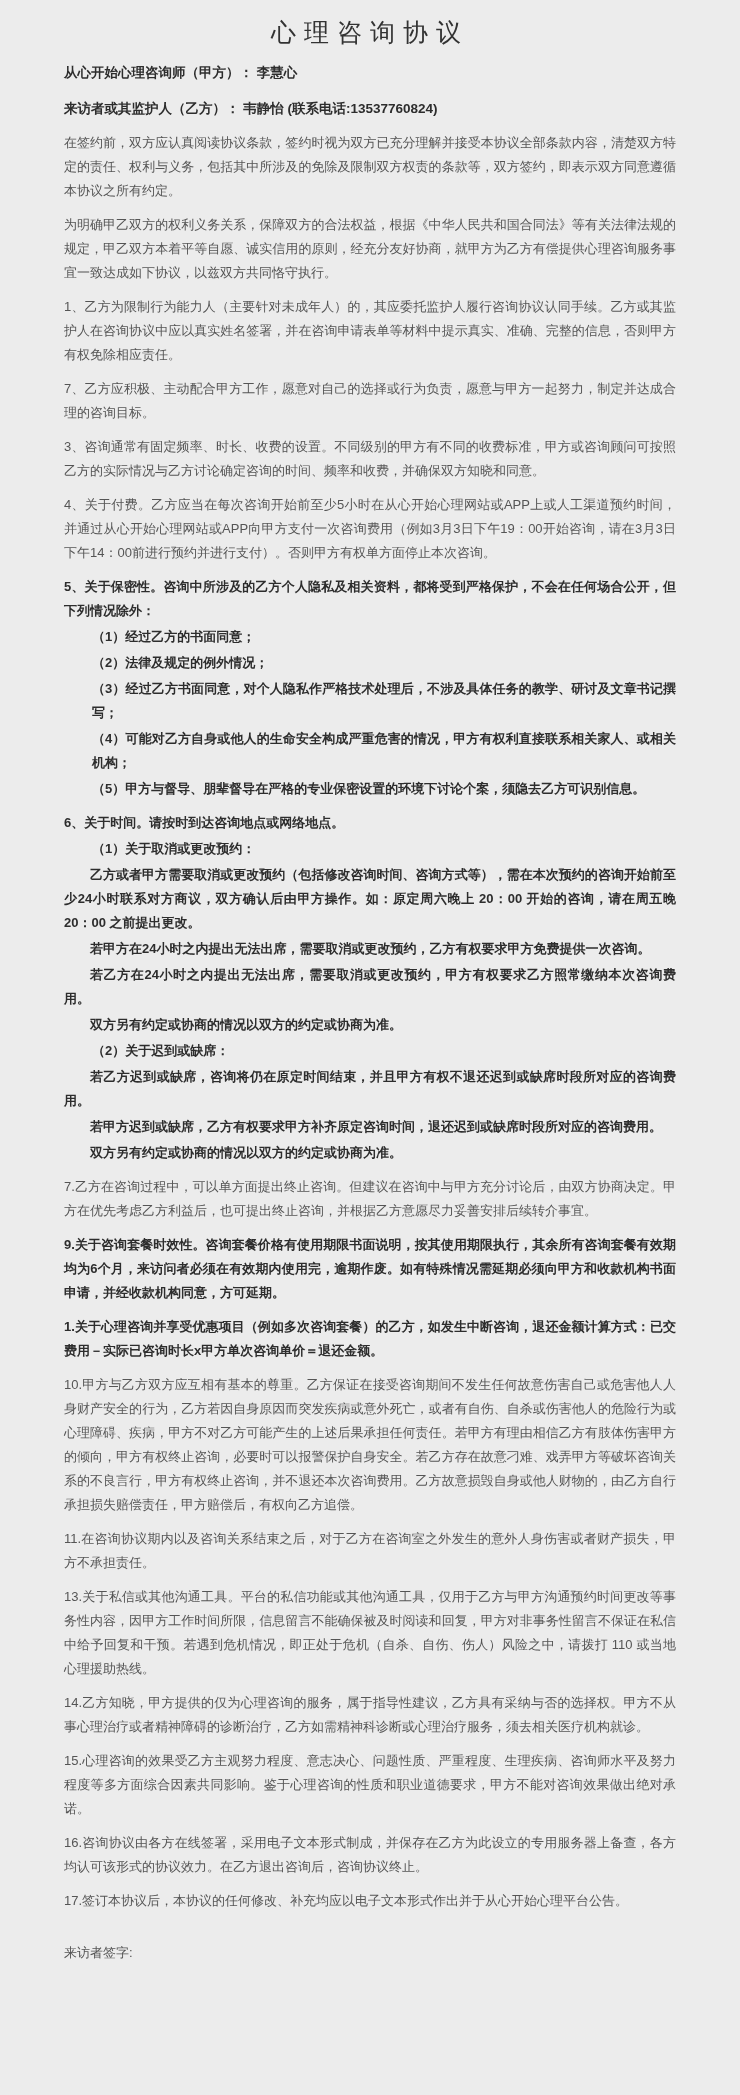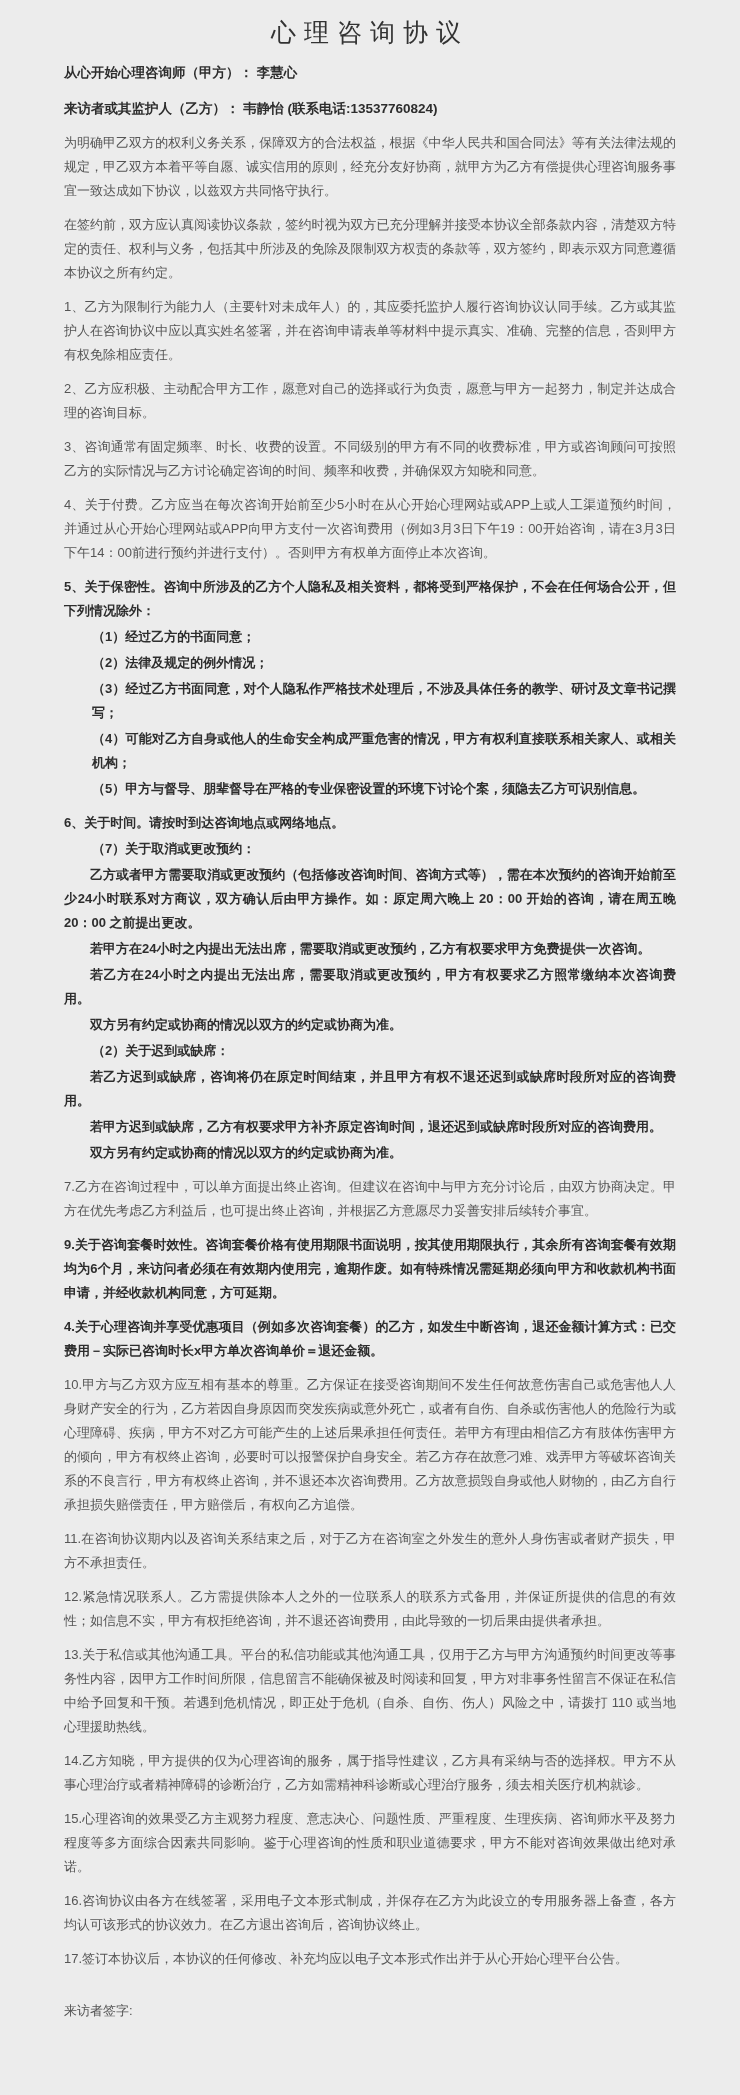--- a/index.html
+++ b/index.html
@@ -64,48 +64,47 @@
 </head>
 <body>
 
 <div class="page">
   <h1 class="title">心理咨询协议</h1>
   <div class="content">
     <p class="para bold party">从心开始心理咨询师（甲方）： 李慧心</p>
     <p class="para bold party">来访者或其监护人（乙方）： 韦静怡 (联系电话:13537760824)</p>
 
     <div>
+        <p class="para">在签约前，双方应认真阅读协议条款，签约时视为双方已充分理解并接受本协议全部条款内容，清楚双方特定的责任、权利与义务，包括其中所涉及的免除及限制双方权责的条款等，双方签约，即表示双方同意遵循本协议之所有约定。</p>
         <p class="para">为明确甲乙双方的权利义务关系，保障双方的合法权益，根据《中华人民共和国合同法》等有关法律法规的规定，甲乙双方本着平等自愿、诚实信用的原则，经充分友好协商，就甲方为乙方有偿提供心理咨询服务事宜一致达成如下协议，以兹双方共同恪守执行。</p>
-        <p class="para">在签约前，双方应认真阅读协议条款，签约时视为双方已充分理解并接受本协议全部条款内容，清楚双方特定的责任、权利与义务，包括其中所涉及的免除及限制双方权责的条款等，双方签约，即表示双方同意遵循本协议之所有约定。</p>
         <p class="para">1、乙方为限制行为能力人（主要针对未成年人）的，其应委托监护人履行咨询协议认同手续。乙方或其监护人在咨询协议中应以真实姓名签署，并在咨询申请表单等材料中提示真实、准确、完整的信息，否则甲方有权免除相应责任。</p>
-        <p class="para">2、乙方应积极、主动配合甲方工作，愿意对自己的选择或行为负责，愿意与甲方一起努力，制定并达成合理的咨询目标。</p>
+        <p class="para">7、乙方应积极、主动配合甲方工作，愿意对自己的选择或行为负责，愿意与甲方一起努力，制定并达成合理的咨询目标。</p>
         <p class="para">3、咨询通常有固定频率、时长、收费的设置。不同级别的甲方有不同的收费标准，甲方或咨询顾问可按照乙方的实际情况与乙方讨论确定咨询的时间、频率和收费，并确保双方知晓和同意。</p>
         <p class="para">4、关于付费。乙方应当在每次咨询开始前至少5小时在从心开始心理网站或APP上或人工渠道预约时间，并通过从心开始心理网站或APP向甲方支付一次咨询费用（例如3月3日下午19：00开始咨询，请在3月3日下午14：00前进行预约并进行支付）。否则甲方有权单方面停止本次咨询。</p>
         <p class="para bold">5、关于保密性。咨询中所涉及的乙方个人隐私及相关资料，都将受到严格保护，不会在任何场合公开，但下列情况除外：</p>
         <p class="para bold ind-sub">（1）经过乙方的书面同意；</p>
         <p class="para bold ind-sub">（2）法律及规定的例外情况；</p>
         <p class="para bold ind-sub">（3）经过乙方书面同意，对个人隐私作严格技术处理后，不涉及具体任务的教学、研讨及文章书记撰写；</p>
         <p class="para bold ind-sub">（4）可能对乙方自身或他人的生命安全构成严重危害的情况，甲方有权利直接联系相关家人、或相关机构；</p>
         <p class="para bold ind-sub">（5）甲方与督导、朋辈督导在严格的专业保密设置的环境下讨论个案，须隐去乙方可识别信息。</p>
         <p class="para bold">6、关于时间。请按时到达咨询地点或网络地点。</p>
-        <p class="para bold ind-sub">（7）关于取消或更改预约：</p>
+        <p class="para bold ind-sub">（1）关于取消或更改预约：</p>
         <p class="para bold ind-text">乙方或者甲方需要取消或更改预约（包括修改咨询时间、咨询方式等），需在本次预约的咨询开始前至少24小时联系对方商议，双方确认后由甲方操作。如：原定周六晚上 20：00 开始的咨询，请在周五晚 20：00 之前提出更改。</p>
         <p class="para bold ind-text">若甲方在24小时之内提出无法出席，需要取消或更改预约，乙方有权要求甲方免费提供一次咨询。</p>
         <p class="para bold ind-text">若乙方在24小时之内提出无法出席，需要取消或更改预约，甲方有权要求乙方照常缴纳本次咨询费用。</p>
         <p class="para bold ind-text">双方另有约定或协商的情况以双方的约定或协商为准。</p>
         <p class="para bold ind-sub">（2）关于迟到或缺席：</p>
         <p class="para bold ind-text">若乙方迟到或缺席，咨询将仍在原定时间结束，并且甲方有权不退还迟到或缺席时段所对应的咨询费用。</p>
         <p class="para bold ind-text">若甲方迟到或缺席，乙方有权要求甲方补齐原定咨询时间，退还迟到或缺席时段所对应的咨询费用。</p>
         <p class="para bold ind-text">双方另有约定或协商的情况以双方的约定或协商为准。</p>
         <p class="para">7.乙方在咨询过程中，可以单方面提出终止咨询。但建议在咨询中与甲方充分讨论后，由双方协商决定。甲方在优先考虑乙方利益后，也可提出终止咨询，并根据乙方意愿尽力妥善安排后续转介事宜。</p>
         <p class="para bold">9.关于咨询套餐时效性。咨询套餐价格有使用期限书面说明，按其使用期限执行，其余所有咨询套餐有效期均为6个月，来访问者必须在有效期内使用完，逾期作废。如有特殊情况需延期必须向甲方和收款机构书面申请，并经收款机构同意，方可延期。</p>
-        <p class="para bold">4.关于心理咨询并享受优惠项目（例如多次咨询套餐）的乙方，如发生中断咨询，退还金额计算方式：已交费用－实际已咨询时长x甲方单次咨询单价＝退还金额。</p>
+        <p class="para bold">1.关于心理咨询并享受优惠项目（例如多次咨询套餐）的乙方，如发生中断咨询，退还金额计算方式：已交费用－实际已咨询时长x甲方单次咨询单价＝退还金额。</p>
         <p class="para">10.甲方与乙方双方应互相有基本的尊重。乙方保证在接受咨询期间不发生任何故意伤害自己或危害他人人身财产安全的行为，乙方若因自身原因而突发疾病或意外死亡，或者有自伤、自杀或伤害他人的危险行为或心理障碍、疾病，甲方不对乙方可能产生的上述后果承担任何责任。若甲方有理由相信乙方有肢体伤害甲方的倾向，甲方有权终止咨询，必要时可以报警保护自身安全。若乙方存在故意刁难、戏弄甲方等破坏咨询关系的不良言行，甲方有权终止咨询，并不退还本次咨询费用。乙方故意损毁自身或他人财物的，由乙方自行承担损失赔偿责任，甲方赔偿后，有权向乙方追偿。</p>
         <p class="para">11.在咨询协议期内以及咨询关系结束之后，对于乙方在咨询室之外发生的意外人身伤害或者财产损失，甲方不承担责任。</p>
-        <p class="para">12.紧急情况联系人。乙方需提供除本人之外的一位联系人的联系方式备用，并保证所提供的信息的有效性；如信息不实，甲方有权拒绝咨询，并不退还咨询费用，由此导致的一切后果由提供者承担。</p>
         <p class="para">13.关于私信或其他沟通工具。平台的私信功能或其他沟通工具，仅用于乙方与甲方沟通预约时间更改等事务性内容，因甲方工作时间所限，信息留言不能确保被及时阅读和回复，甲方对非事务性留言不保证在私信中给予回复和干预。若遇到危机情况，即正处于危机（自杀、自伤、伤人）风险之中，请拨打 110 或当地心理援助热线。</p>
         <p class="para">14.乙方知晓，甲方提供的仅为心理咨询的服务，属于指导性建议，乙方具有采纳与否的选择权。甲方不从事心理治疗或者精神障碍的诊断治疗，乙方如需精神科诊断或心理治疗服务，须去相关医疗机构就诊。</p>
         <p class="para">15.心理咨询的效果受乙方主观努力程度、意志决心、问题性质、严重程度、生理疾病、咨询师水平及努力程度等多方面综合因素共同影响。鉴于心理咨询的性质和职业道德要求，甲方不能对咨询效果做出绝对承诺。</p>
         <p class="para">16.咨询协议由各方在线签署，采用电子文本形式制成，并保存在乙方为此设立的专用服务器上备查，各方均认可该形式的协议效力。在乙方退出咨询后，咨询协议终止。</p>
         <p class="para">17.签订本协议后，本协议的任何修改、补充均应以电子文本形式作出并于从心开始心理平台公告。</p>
       </div>
 
     <p class="para sign-label">来访者签字:</p>
 
   </div>

